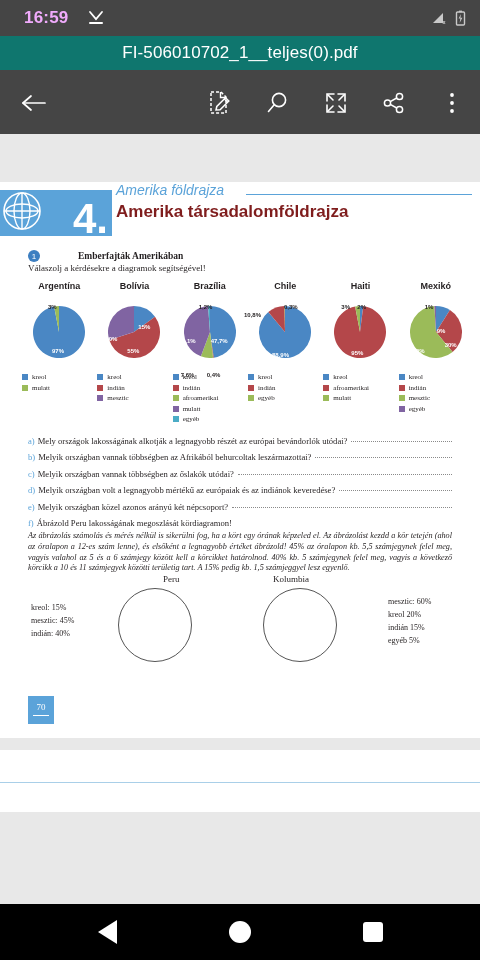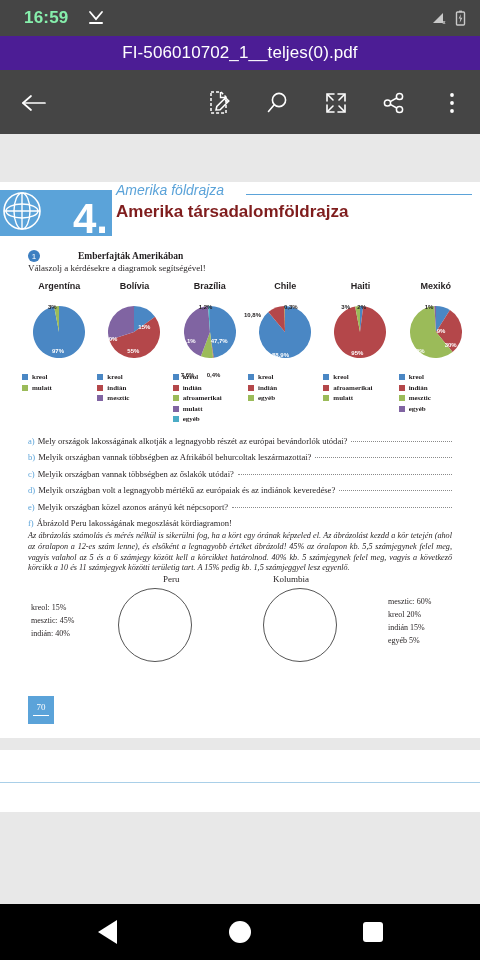--- a/index.html
+++ b/index.html
@@ -7,35 +7,35 @@
     width: 480px; height: 960px;
     background: #ffffff;
     font-family: "Liberation Sans", sans-serif;
     overflow: hidden;
   }
   #app { position: relative; width: 480px; height: 960px; background: #e8e8e8; }
 
   
   .statusbar {
     position: absolute; top: 0; left: 0; width: 480px; height: 36px;
-    background: #454545; color: #86efac;
+    background: #454545; color: #f0abfc;
     display: flex; align-items: center;
   }
   .status-time {
     font-size: 17px; font-weight: bold; margin-left: 24px; letter-spacing: .2px;
   }
   .status-dl { margin-left: 18px; display: flex; align-items: center; }
   .status-right {
     margin-left: auto; margin-right: 14px; display: flex; align-items: center; gap: 7px;
   }
 
   
   .titlebar {
     position: absolute; top: 36px; left: 0; width: 480px; height: 34px;
-    background: #4c1d95; color: #fff;
+    background: #0f766e; color: #fff;
     display: flex; align-items: center; justify-content: center;
   }
   .doc-title { font-size: 17px; font-weight: 300; letter-spacing: .1px; }
 
   
   .toolbar {
     position: absolute; top: 70px; left: 0; width: 480px; height: 66px;
     background: #454545;
     display: flex; align-items: center;
   }
@@ -119,21 +119,21 @@
     text-align: center; font-family: "Liberation Sans", sans-serif;
     font-size: 9px; font-weight: bold; margin-bottom: 3px;
   }
   .chart-box { position: relative; height: 76px; }
   .pie-wrap { position: absolute; left: 50%; transform: translateX(-50%); }
   .pie-lbl {
     position: absolute; font-family: "Liberation Sans", sans-serif;
     font-size: 6px; font-weight: bold; color: #fff; white-space: nowrap;
   }
   .pie-lbl.out { color: #231f20; }
-  .legend { margin-top: 3px; font-weight: bold; }
+  .legend { margin-top: 3px; }
   .legend-row { display: flex; align-items: center; gap: 4px; margin-bottom: 2.5px; }
   .legend-sw { width: 6px; height: 6px; flex: none; }
   .legend-tx { font-size: 7px; font-family: "Liberation Serif", serif; }
 
   
   .qlist { margin: 10px 0 0 28px; width: 424px; }
   .q {
     font-size: 8.6px; margin-bottom: 6.5px;
     display: flex; align-items: baseline; white-space: nowrap; overflow: hidden;
   }

